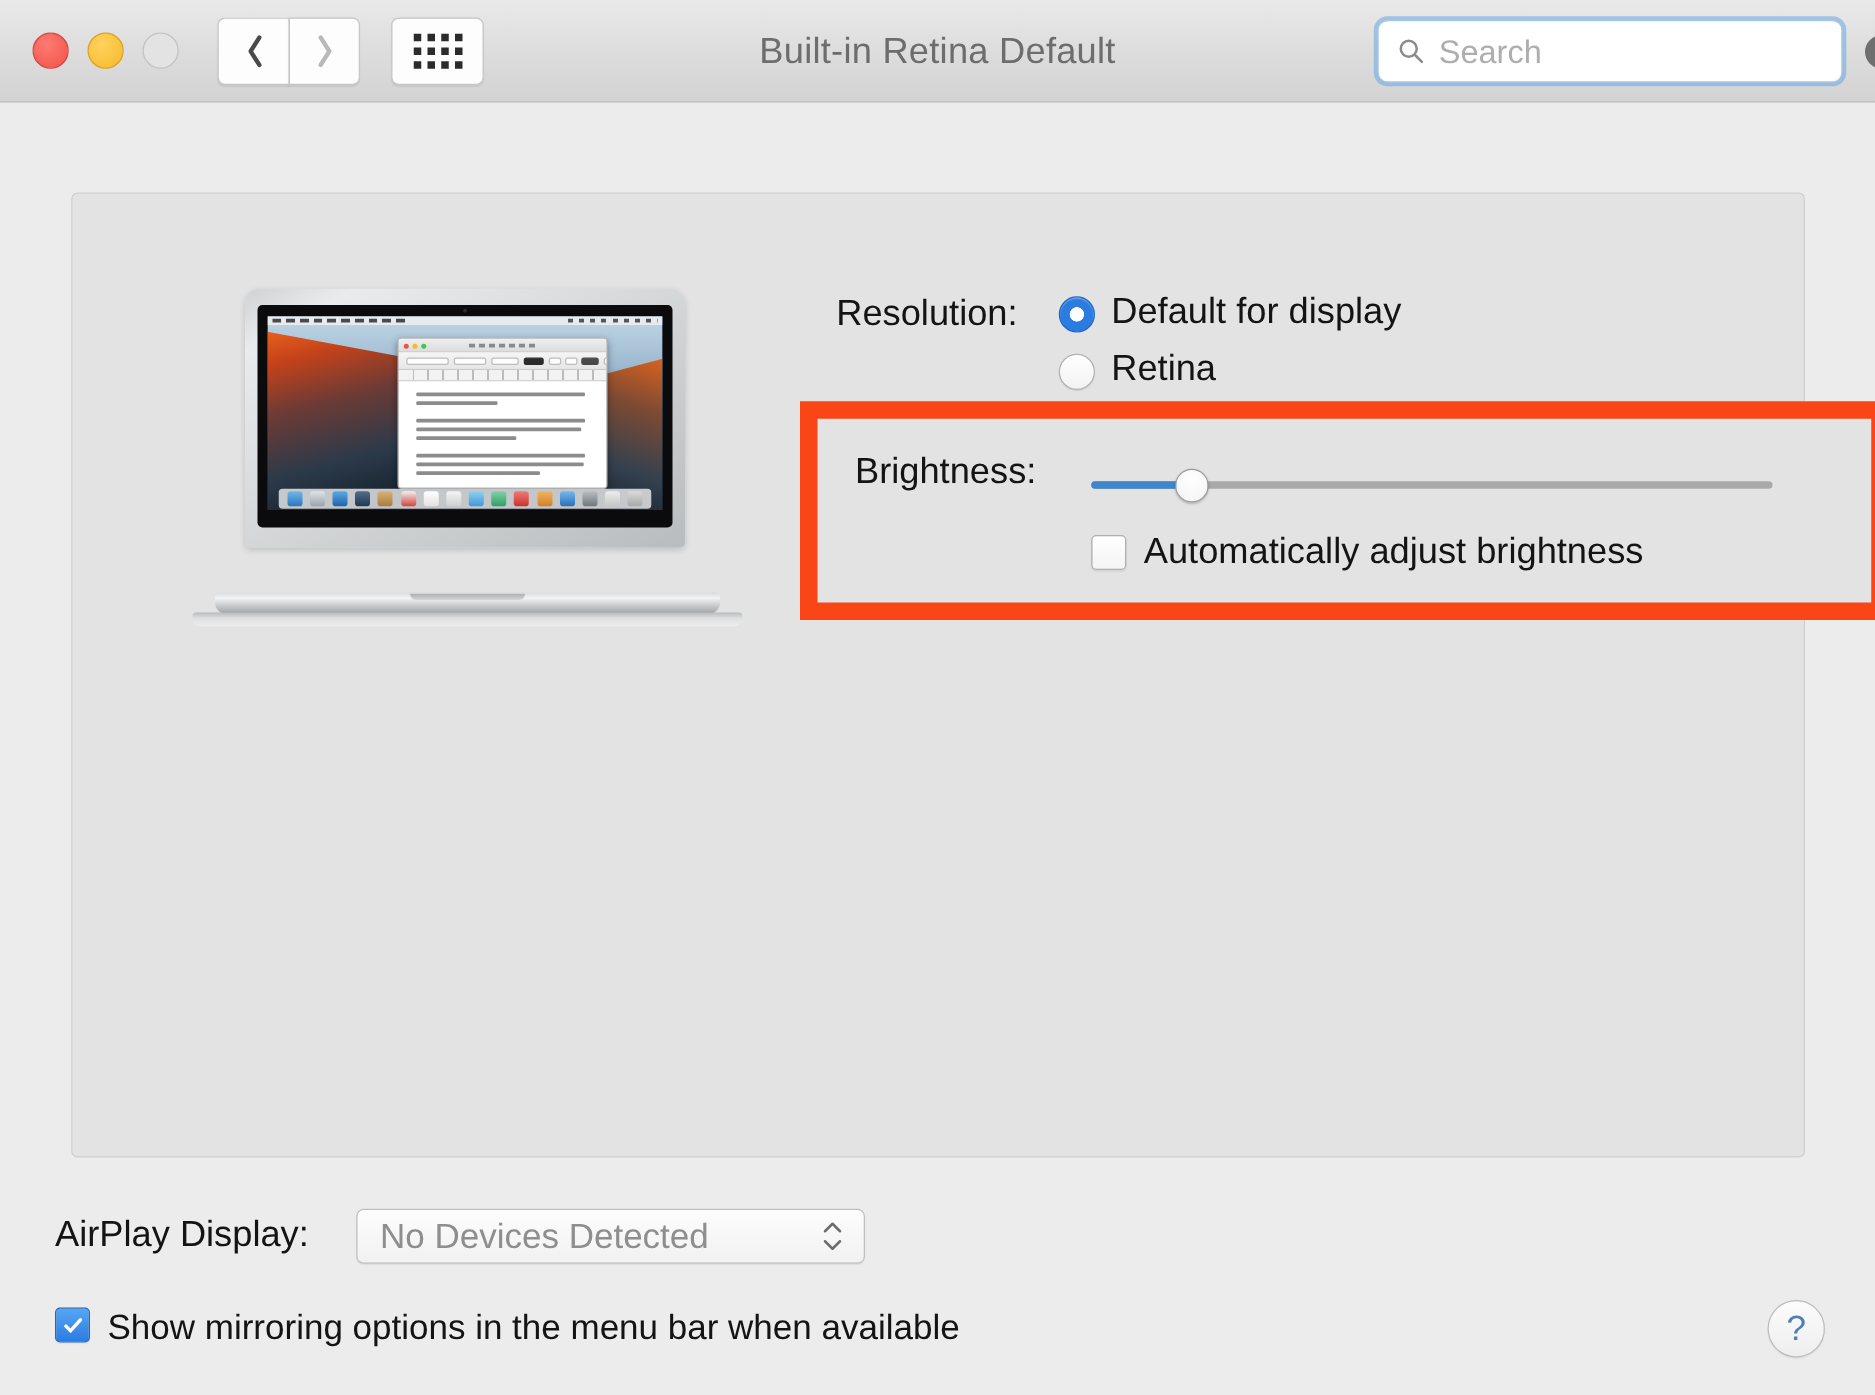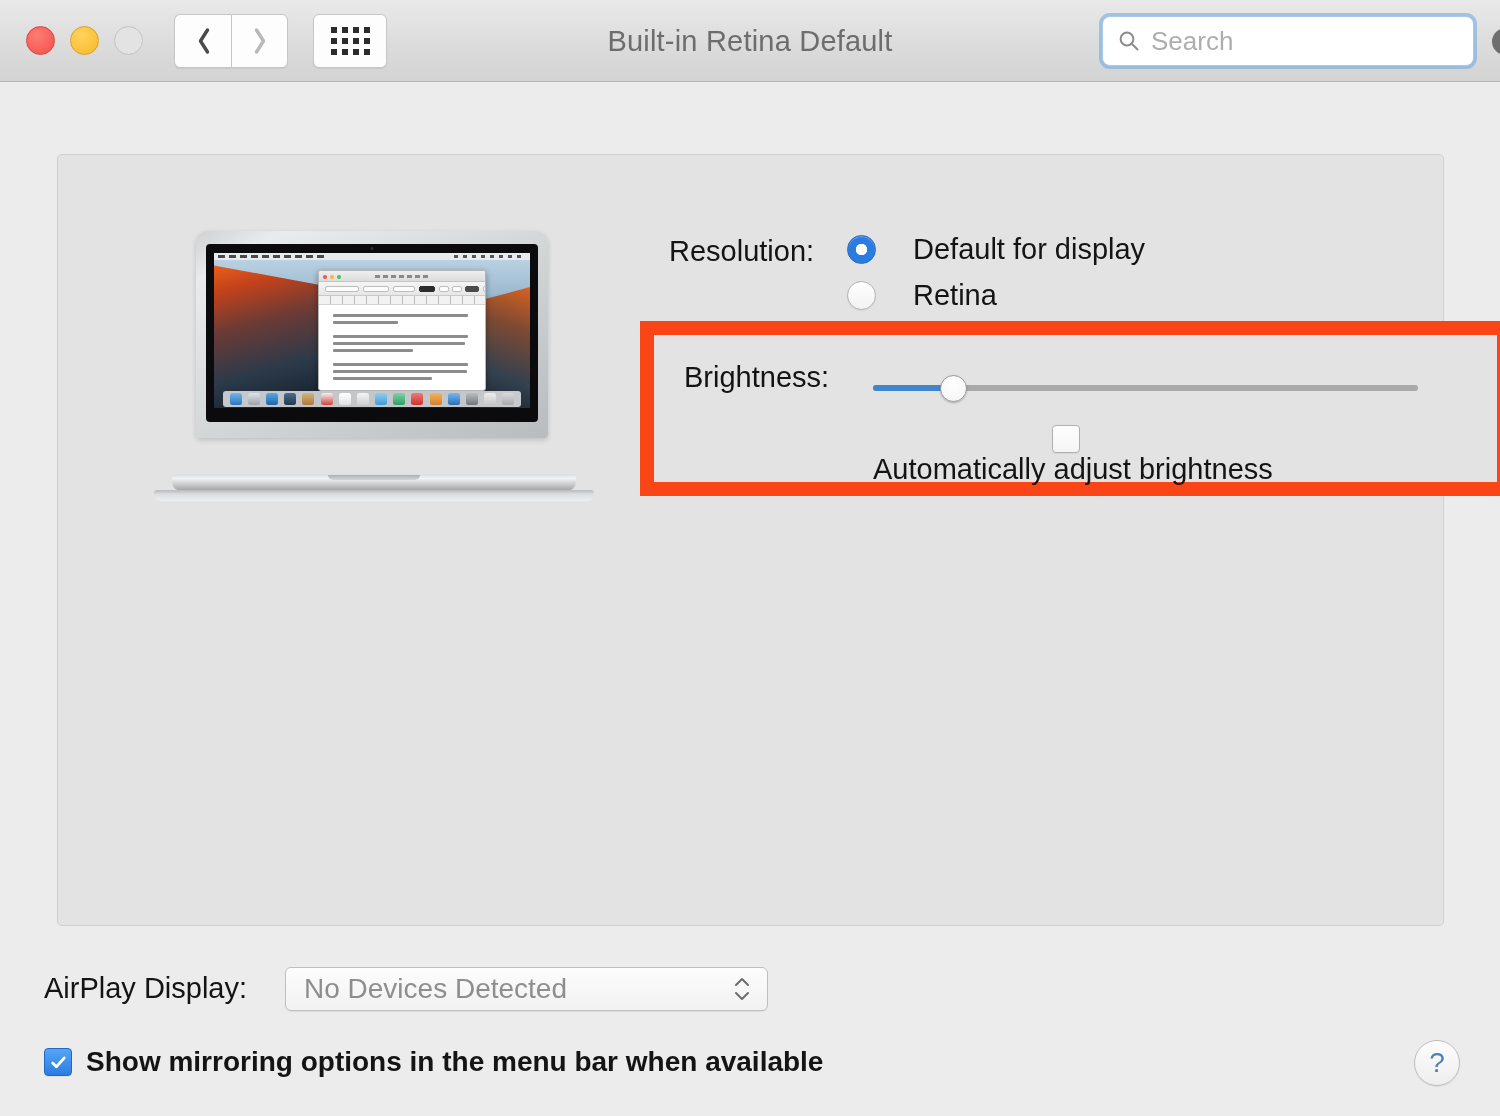--- a/index.html
+++ b/index.html
@@ -240,21 +240,21 @@
     border-radius: 3px 3px 6px 6px;
   }
 
   
   #form { position: absolute; left: 0; top: 0; width: 100%; height: 100%; }
 
   #res-label {
     position: absolute; left: 611px; top: 80px;
     font-size: 29px; color: #141414;
   }
-  .radio-row { position: absolute; display: flex; align-items: center; gap: 24px; }
+  .radio-row { position: absolute; display: flex; align-items: flex-end; }
   #radio-default { left: 789px; top: 78px; }
   #radio-scaled  { left: 789px; top: 124px; }
   .radio {
     width: 29px; height: 29px; border-radius: 50%;
     flex: 0 0 auto;
     margin-right: 13px;
   }
   .radio.on {
     background: radial-gradient(circle at 50% 50%, #ffffff 0 5.5px, #2b7ce0 6px 100%);
     border: 1px solid #2168c4;
@@ -293,21 +293,21 @@
   }
   #slider-knob {
     position: absolute; top: 0; width: 27px; height: 27px;
     border-radius: 50%;
     background: radial-gradient(circle at 50% 35%, #ffffff, #f3f3f3);
     border: 1px solid #9a9a9a;
     box-shadow: 0 1px 2px rgba(0,0,0,.25);
   }
   #auto-row {
     position: absolute; left: 219px; top: 90px;
-    display: flex; align-items: center; flex-direction: column;
+    display: flex; align-items: center;
   }
   .checkbox {
     width: 28px; height: 28px; border-radius: 4px;
     flex: 0 0 auto; margin-right: 14px;
     background: linear-gradient(to bottom,#ffffff,#f4f4f4);
     border: 1px solid #b0b0b0;
     box-shadow: 0 1px 1px rgba(0,0,0,.06);
   }
   .checkbox.checked {
     background: linear-gradient(to bottom,#56a6f5,#2b7ce0);
@@ -317,41 +317,41 @@
   .checkbox.checked svg { width: 19px; height: 19px; }
   .cb-label { font-size: 29px; color: #141414; }
 
   
   #airplay-label {
     position: absolute; left: 44px; top: 972px;
     font-size: 29px; color: #141414;
   }
   #airplay-select {
     position: absolute; left: 285px; top: 967px;
-    width: 483px; height: 44px;
+    width: 407px; height: 44px;
     background: linear-gradient(to bottom,#fdfdfd,#f1f1f1);
     border: 1px solid #bfbfbf;
     border-radius: 6px;
     box-shadow: 0 1px 1px rgba(0,0,0,.07);
     display: flex; align-items: center;
   }
   #airplay-value {
     flex: 1 1 auto; padding-left: 18px;
     font-size: 28px; color: #8e8e8e;
     white-space: nowrap; overflow: hidden;
   }
   #airplay-stepper {
     flex: 0 0 auto; margin-right: 16px;
     display: flex; flex-direction: column; align-items: center;
   }
   #airplay-stepper svg { width: 18px; height: 13px; display: block; }
 
   #mirror-row {
     position: absolute; left: 44px; top: 1046px;
-    display: flex; align-items: center; font-weight: bold;
+    display: flex; align-items: flex-start;
   }
   #mirror-row .cb-label { font-size: 28px; }
 
   #gather-btn {
     position: absolute; left: 1092px; top: 1040px;
     width: 290px; height: 48px;
     background: linear-gradient(to bottom,#ffffff,#f3f3f3);
     border: 1px solid #bebebe;
     border-radius: 7px;
     box-shadow: 0 1px 1px rgba(0,0,0,.08);

